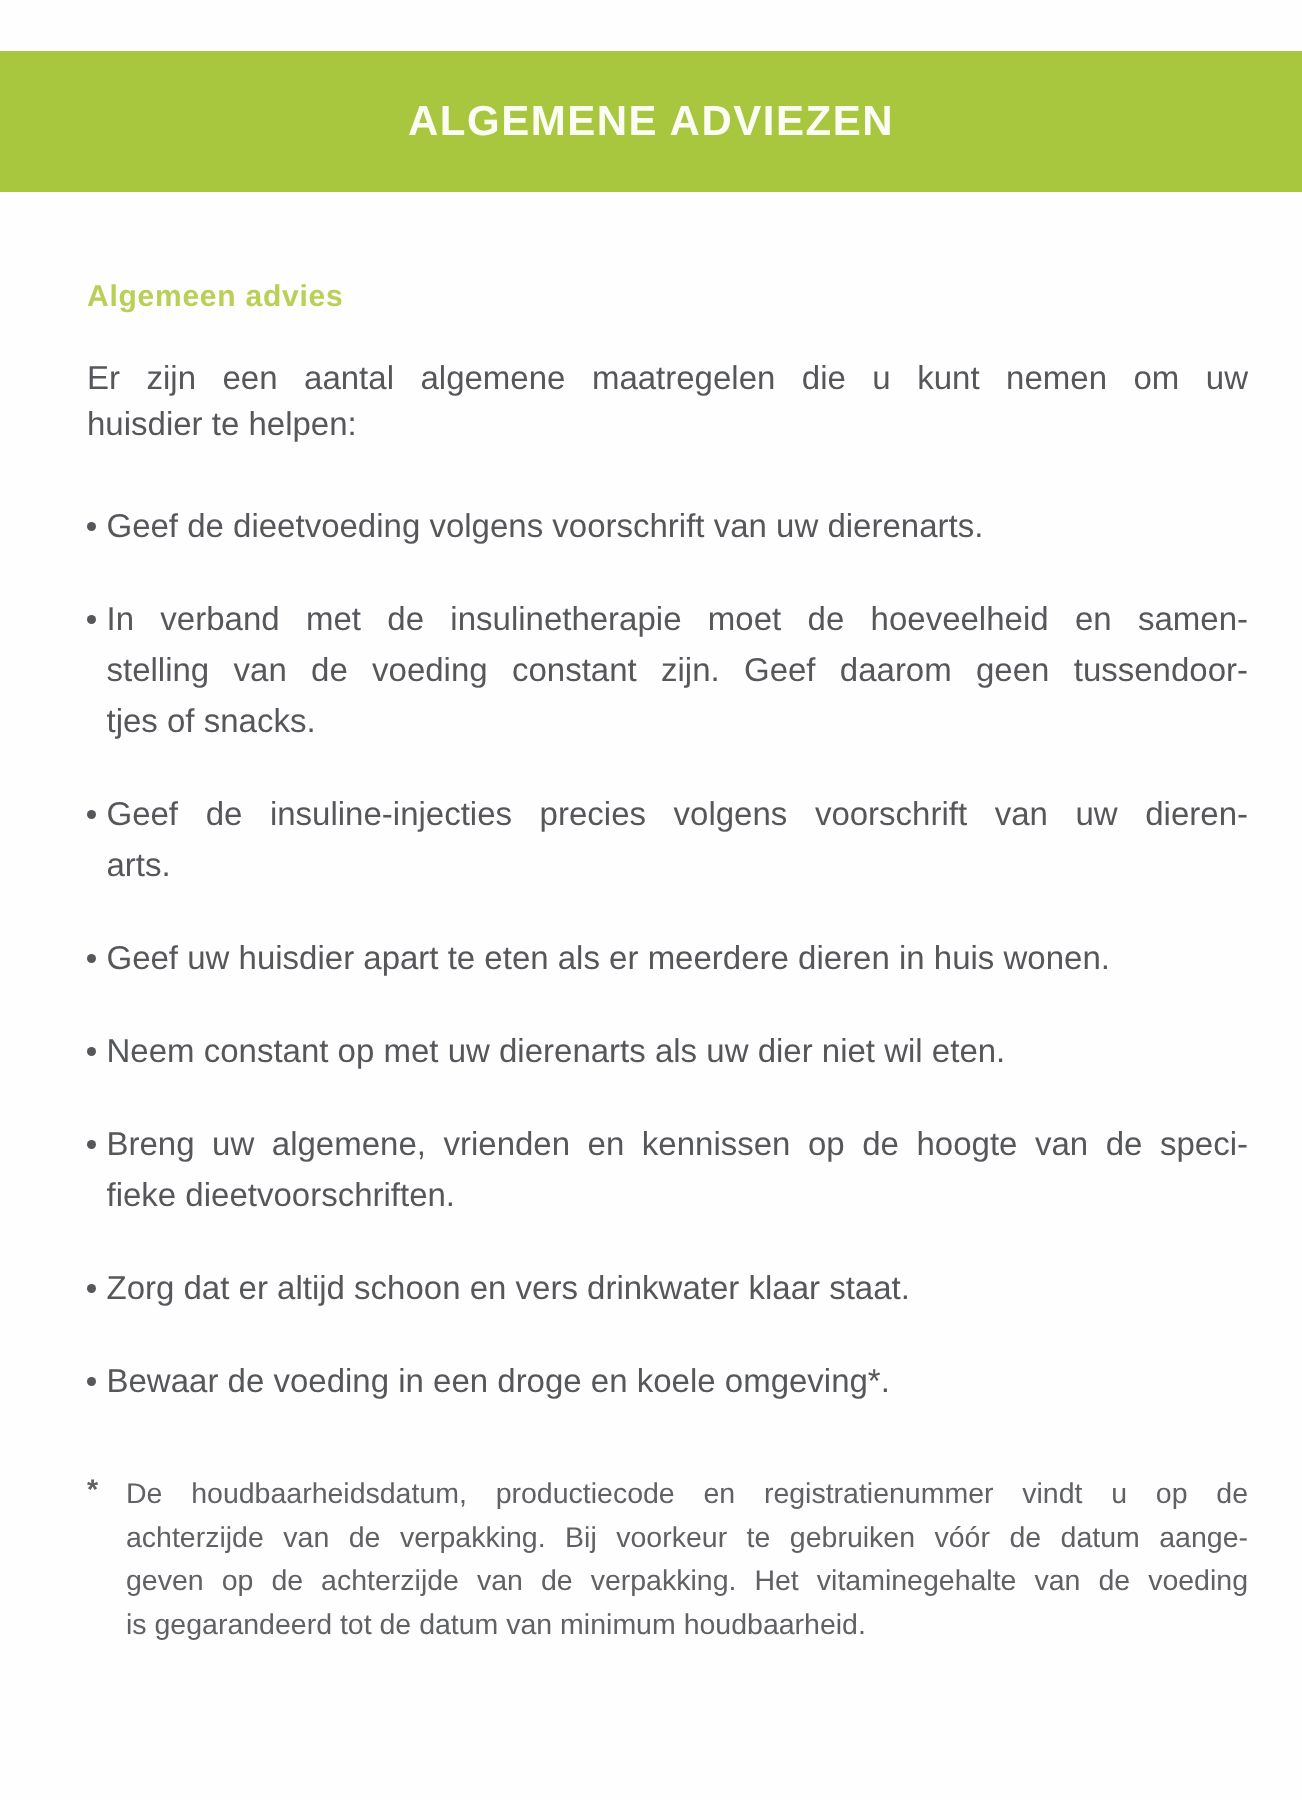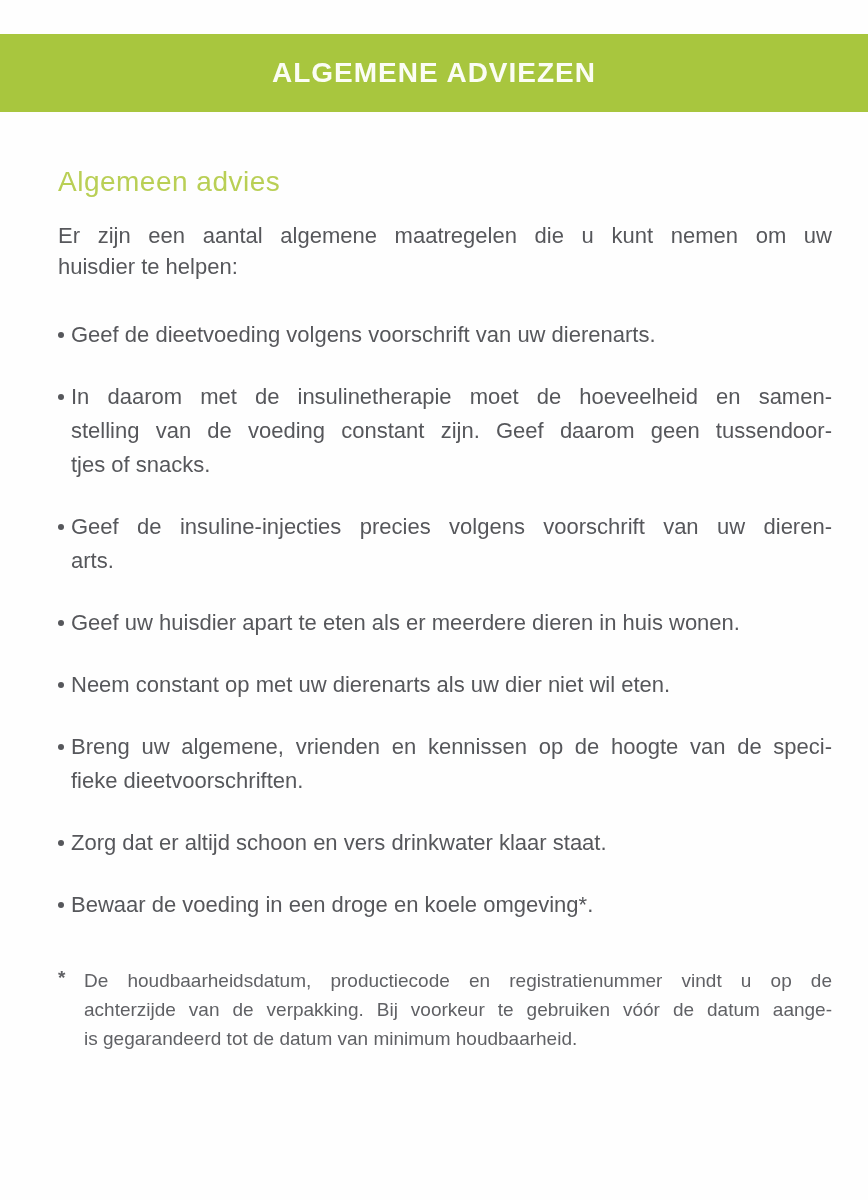--- a/index.html
+++ b/index.html
@@ -12,40 +12,40 @@
   * { box-sizing: border-box; }
   html, body { margin: 0; padding: 0; }
   body {
     width: 868px; height: 1200px;
     background: #fefefe;
     font-family: "Liberation Sans", "DejaVu Sans", sans-serif;
     overflow: hidden;
   }
   .banner {
     margin-top: 34px;
-    height: 78px;
+    height: 94px;
     width: 868px;
     background: var(--banner-green);
     display: flex; align-items: center; justify-content: center;
   }
   .banner-title {
     color: var(--title-white);
     font-weight: bold;
     font-size: 28px;
     letter-spacing: 1px;
   }
   .content {
     margin: 0 36px 0 58px;
     color: var(--body-gray);
   }
   .heading {
     margin: 54px 0 0 0;
-    font-size: 28px;
+    font-size: 20px;
     line-height: 32px;
-    font-weight: normal;
+    font-weight: bold;
     color: var(--heading-green);
     letter-spacing: 0.5px;
   }
   .intro {
     margin-top: 22px;
     font-size: 22px;
     line-height: 31px;
   }
   
   .ln { text-align: justify; text-align-last: justify; }
@@ -97,21 +97,21 @@
     <div class="bullets">
         <div class="bullet-row">
           <span class="dot"></span>
           <div class="btext lines">
             <div class="ln">Geef de dieetvoeding volgens voorschrift van uw dierenarts.</div>
           </div>
         </div>
         <div class="bullet-row">
           <span class="dot"></span>
           <div class="btext lines">
-            <div class="ln">In daarom met de insulinetherapie moet de hoeveelheid en samen-</div>
+            <div class="ln">In verband met de insulinetherapie moet de hoeveelheid en samen-</div>
             <div class="ln">stelling van de voeding constant zijn. Geef daarom geen tussendoor-</div>
             <div class="ln">tjes of snacks.</div>
           </div>
         </div>
         <div class="bullet-row">
           <span class="dot"></span>
           <div class="btext lines">
             <div class="ln">Geef de insuline-injecties precies volgens voorschrift van uw dieren-</div>
             <div class="ln">arts.</div>
           </div>
@@ -146,17 +146,18 @@
           <div class="btext lines">
             <div class="ln">Bewaar de voeding in een droge en koele omgeving*.</div>
           </div>
         </div>
       </div>
     <div class="footnote">
       <span class="fn-marker">*</span>
       <div class="fn-text lines">
           <div class="ln">De houdbaarheidsdatum, productiecode en registratienummer vindt u op de</div>
           <div class="ln">achterzijde van de verpakking. Bij voorkeur te gebruiken vóór de datum aange-</div>
+          <div class="ln">geven op de achterzijde van de verpakking. Het vitaminegehalte van de voeding</div>
           <div class="ln">is gegarandeerd tot de datum van minimum houdbaarheid.</div>
         </div>
     </div>
   </div>
 </div>
 
 </body></html>

